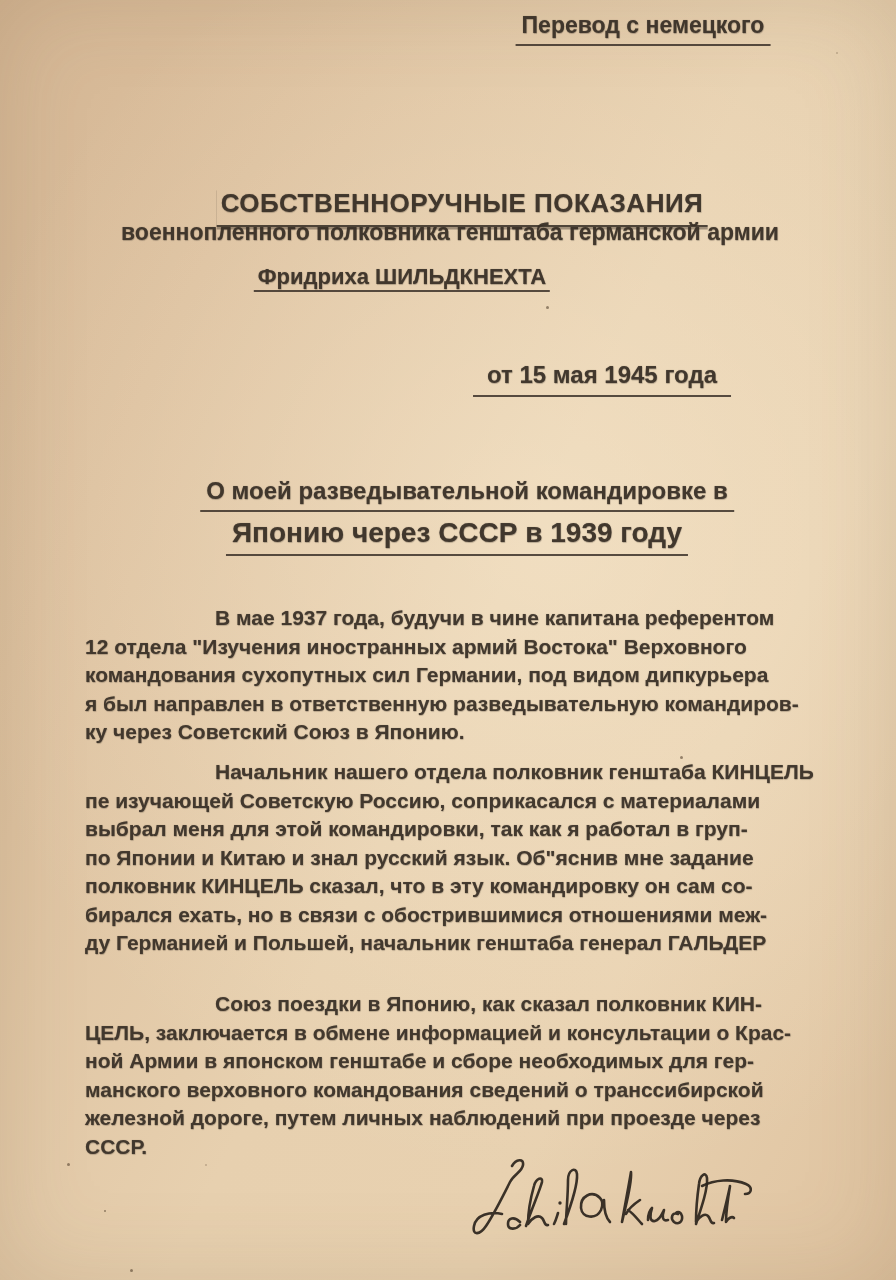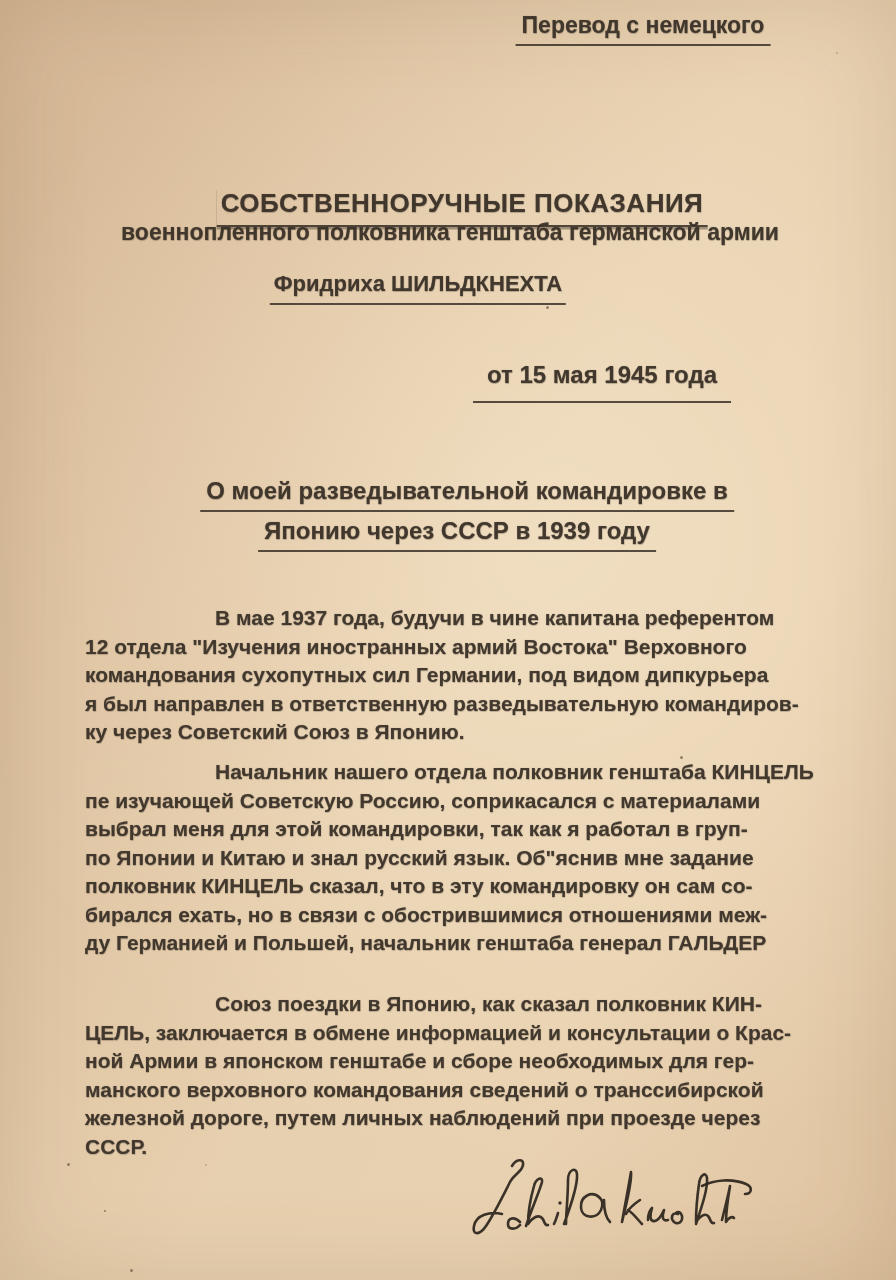--- a/index.html
+++ b/index.html
@@ -15,24 +15,24 @@
     position:absolute;white-space:pre;font-weight:bold;
     color:rgba(56,47,38,0.88);
     text-shadow:0 0 1px rgba(56,47,38,0.45), 0.4px 0.6px 0.7px rgba(56,47,38,0.25);
   }
   .ctr{transform:translateX(-50%);}
   .ul{border-bottom:2px solid rgba(52,43,35,0.82);}
   .ul-thick{border-bottom:2.5px solid rgba(52,43,35,0.85);box-shadow:0 2.5px 0 rgba(52,43,35,0.40);}
   .note{left:643px;top:12px;font-size:23px;padding:0 6px 5px 6px;}
   .title{left:462px;top:144px;font-size:26px;padding:0 4px 6px 4px;letter-spacing:0.5px;margin-top:44px;}
   .subtitle{left:450px;top:219px;font-size:23px;}
-  .name{left:402px;top:271px;font-size:22px;padding:0 4px 6px 4px;margin-left:16px;}
-  .date{left:602px;top:361px;font-size:24px;padding:0 14px 12px 14px;}
+  .name{left:402px;top:264px;font-size:22px;padding:0 4px 0 4px;}
+  .date{left:602px;top:361px;font-size:24px;padding:0 14px 6px 14px;}
   .subj1{left:467px;top:477px;font-size:24px;padding:0 6px 5px 6px;}
-  .subj2{left:457px;top:517px;font-size:24px;padding:0 6px 5px 6px;}
+  .subj2{left:457px;top:517px;font-size:28px;padding:0 6px 5px 6px;}
   .para{position:absolute;left:85px;width:790px;}
   .para .bline{height:28.5px;line-height:28.5px;font-size:21px;white-space:pre;
     font-weight:bold;color:rgba(56,47,38,0.88);
     text-shadow:0 0 1px rgba(56,47,38,0.42), 0.4px 0.6px 0.7px rgba(56,47,38,0.22);}
   .indent{text-indent:130px;}
   #p1{top:604px;} #p2{top:758px;} #p3{top:990px;}
   .speck{position:absolute;border-radius:50%;background:rgba(74,56,38,0.55);}
   .signature{position:absolute;left:450px;top:1156px;width:310px;height:100px;}
   .signature path{fill:none;stroke:#2b241c;stroke-width:2.6;stroke-linecap:round;stroke-linejoin:round;opacity:0.92;}
   .signature circle{fill:#2b241c;opacity:0.92;}

